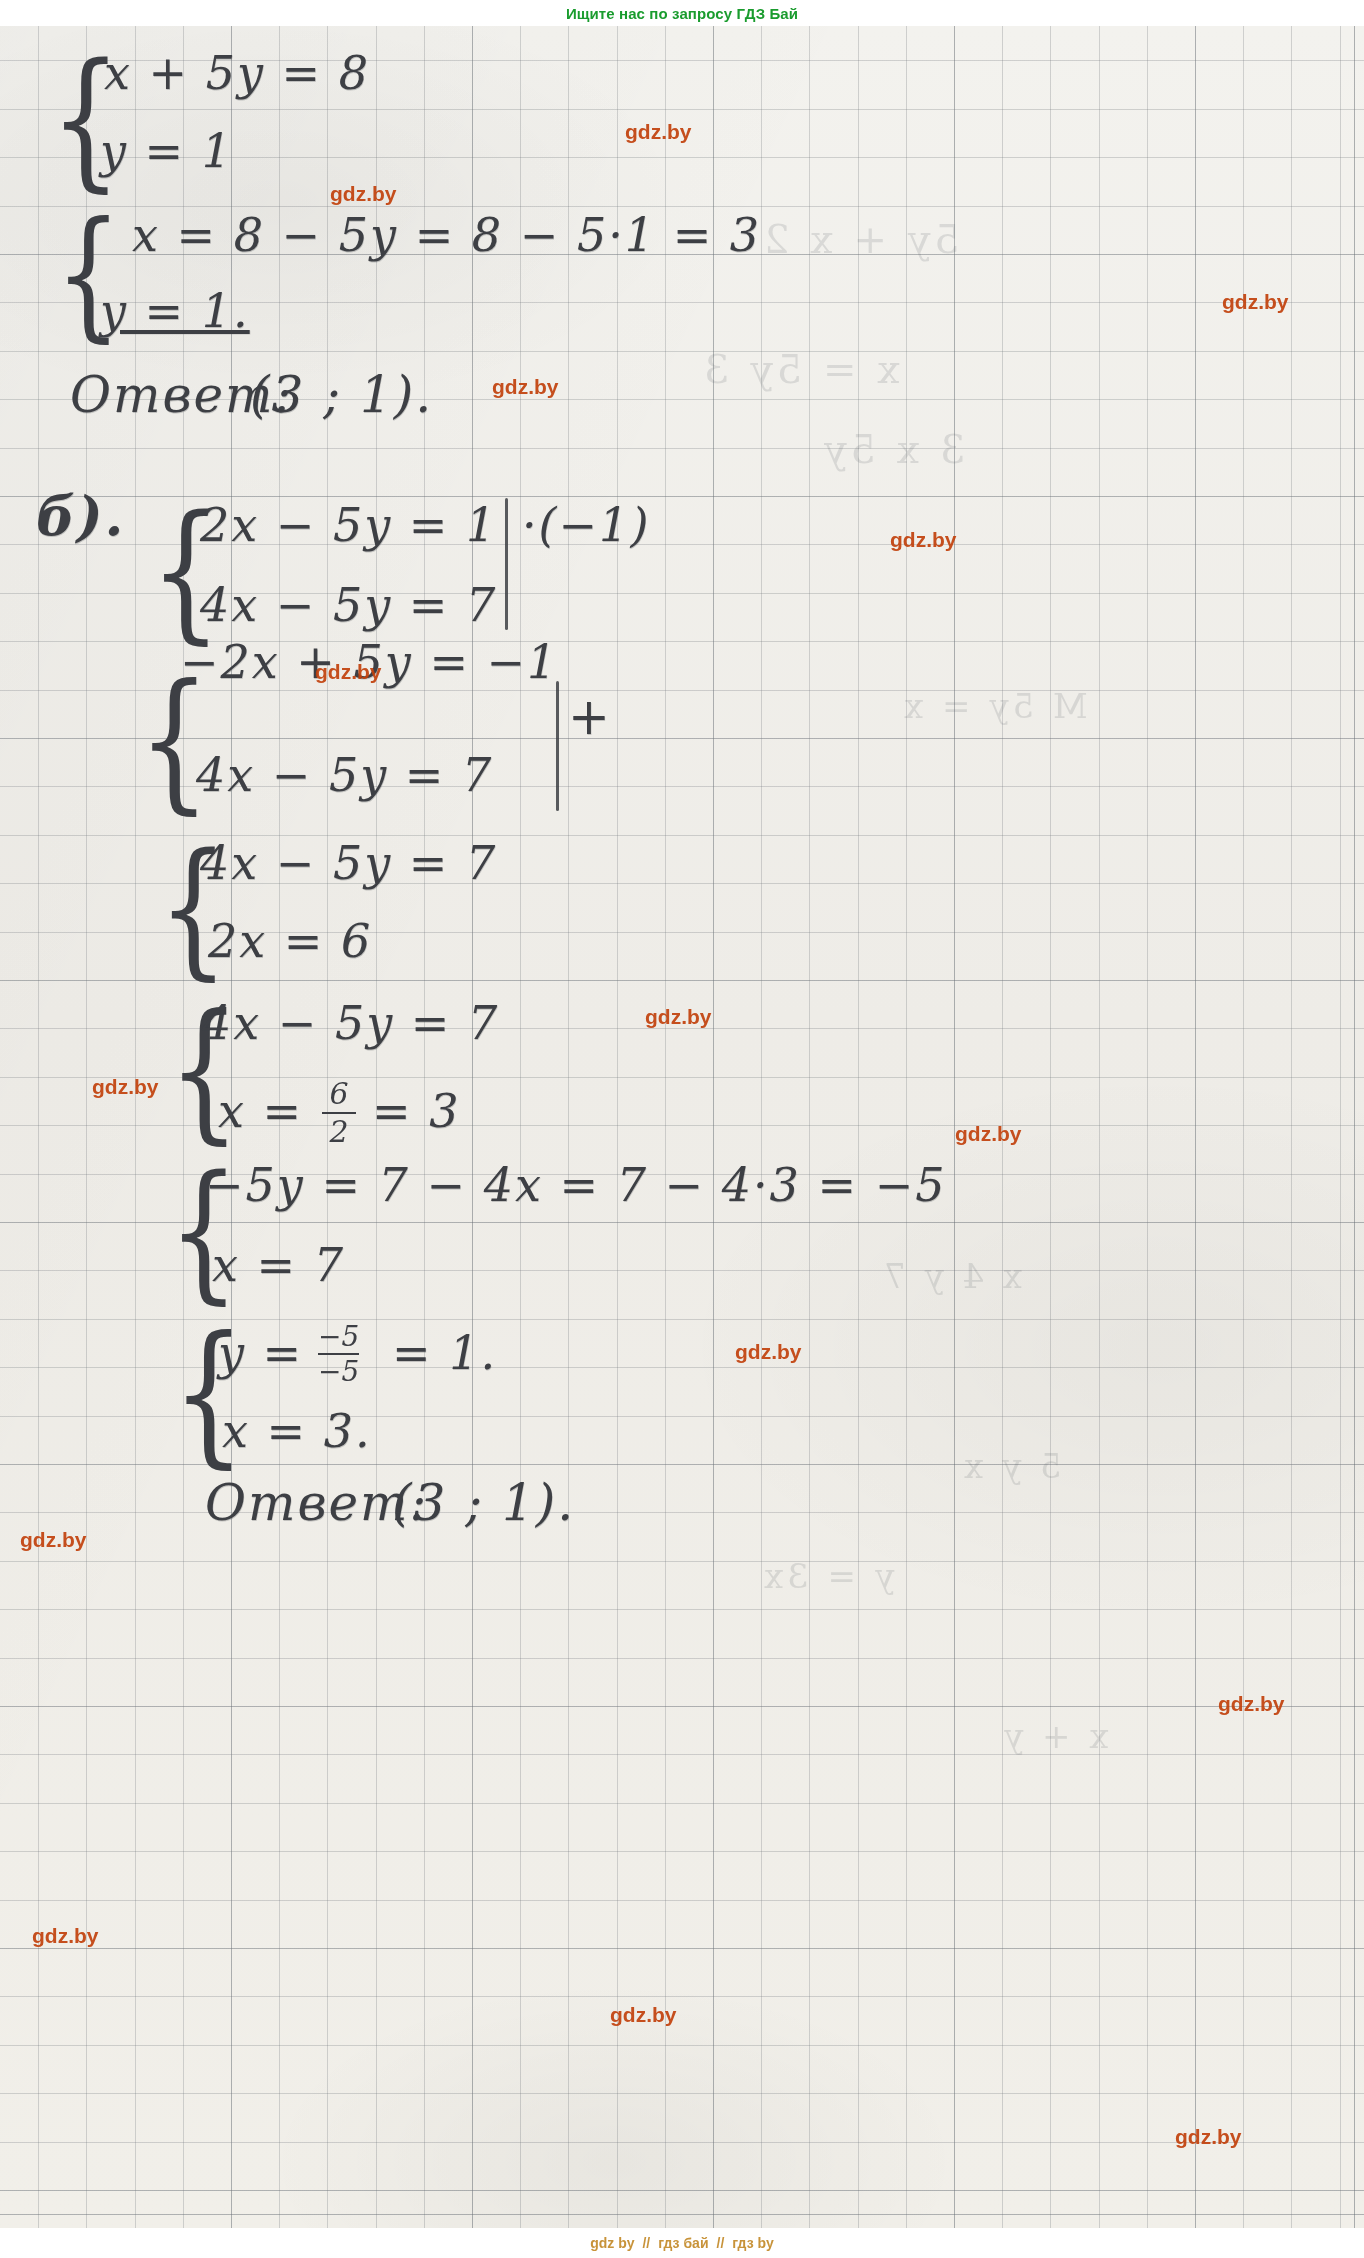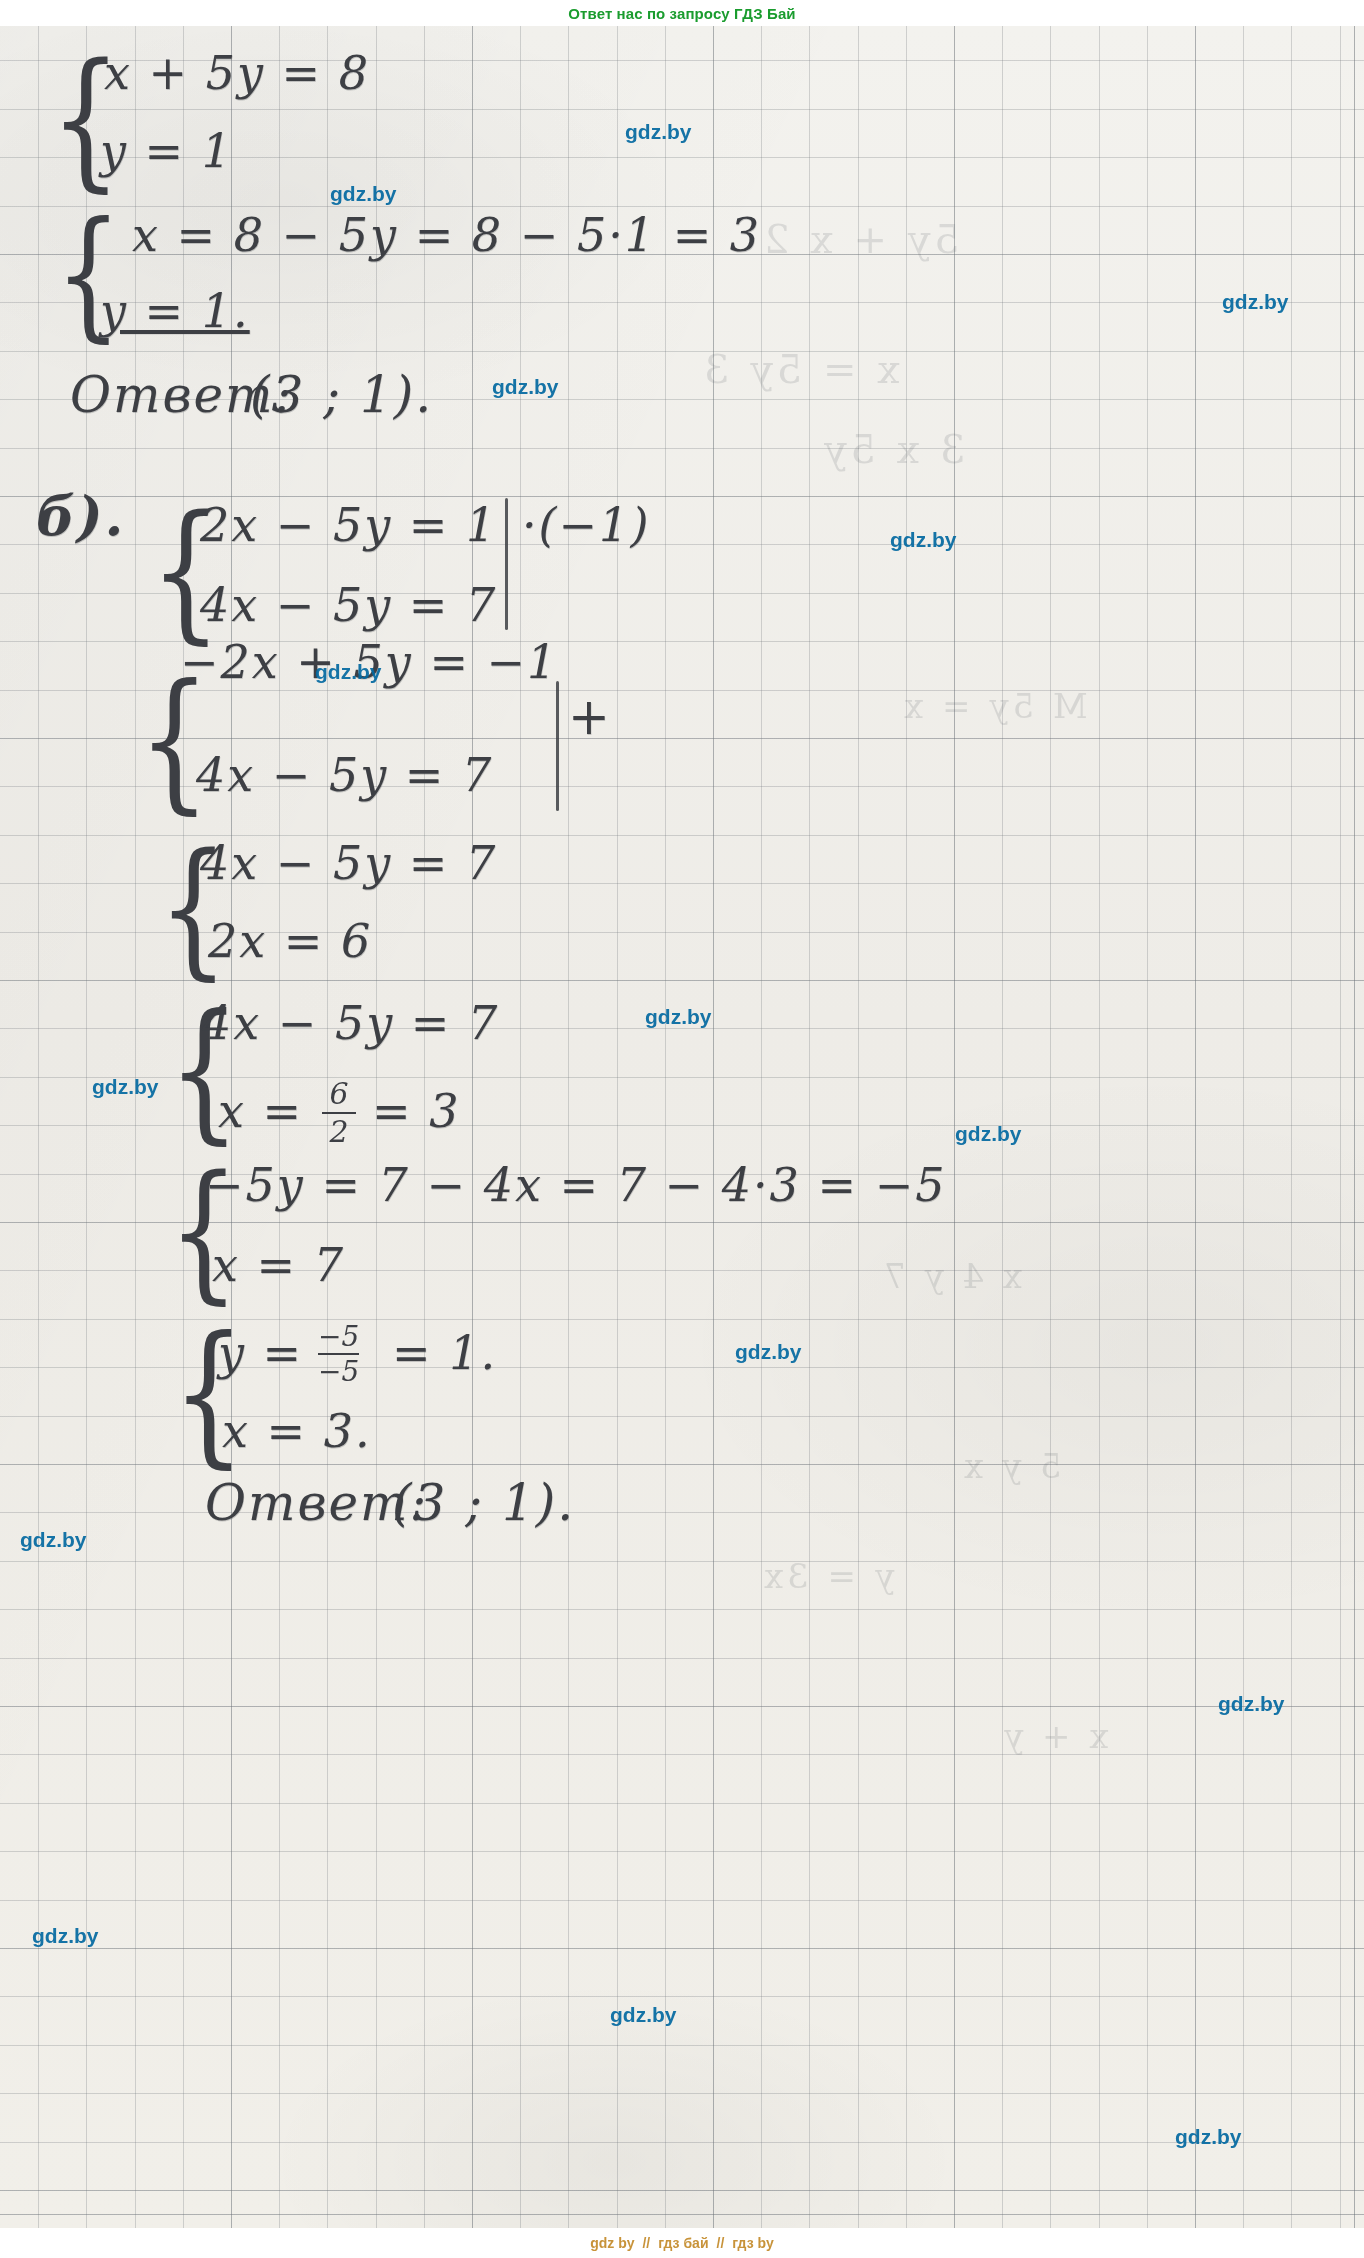--- a/index.html
+++ b/index.html
@@ -152,35 +152,35 @@
     position: absolute;
     width: 3px;
     background: #3d3f44;
     border-radius: 2px;
     opacity: .85;
   }
 
   
   .wm {
     position: absolute;
-    color: #0369a1;
+    color: #c2410c;
     font-family: "Liberation Sans", sans-serif;
     font-size: 21px;
     font-weight: bold;
     opacity: .92;
     user-select: none;
     white-space: nowrap;
     z-index: 20;
   }
 </style>
 </head>
 <body>
 
 <div class="top-banner">
-  <span>Ответ нас по запросу ГДЗ Бай</span>
+  <span>Ищите нас по запросу ГДЗ Бай</span>
 </div>
 
 <div class="sheet">
   <div class="grid"></div>
   <div class="grid-bold"></div>
 
   <div class="bleed" style="top:190px; left:760px;">5y + x 2</div>
   <div class="bleed" style="top:320px; left:700px;">x = 5y 3</div>
   <div class="bleed" style="top:400px; left:820px;">3 x 5y</div>
   <div class="bleed" style="top:660px; left:900px; font-size:34px;">M 5y = x</div>

